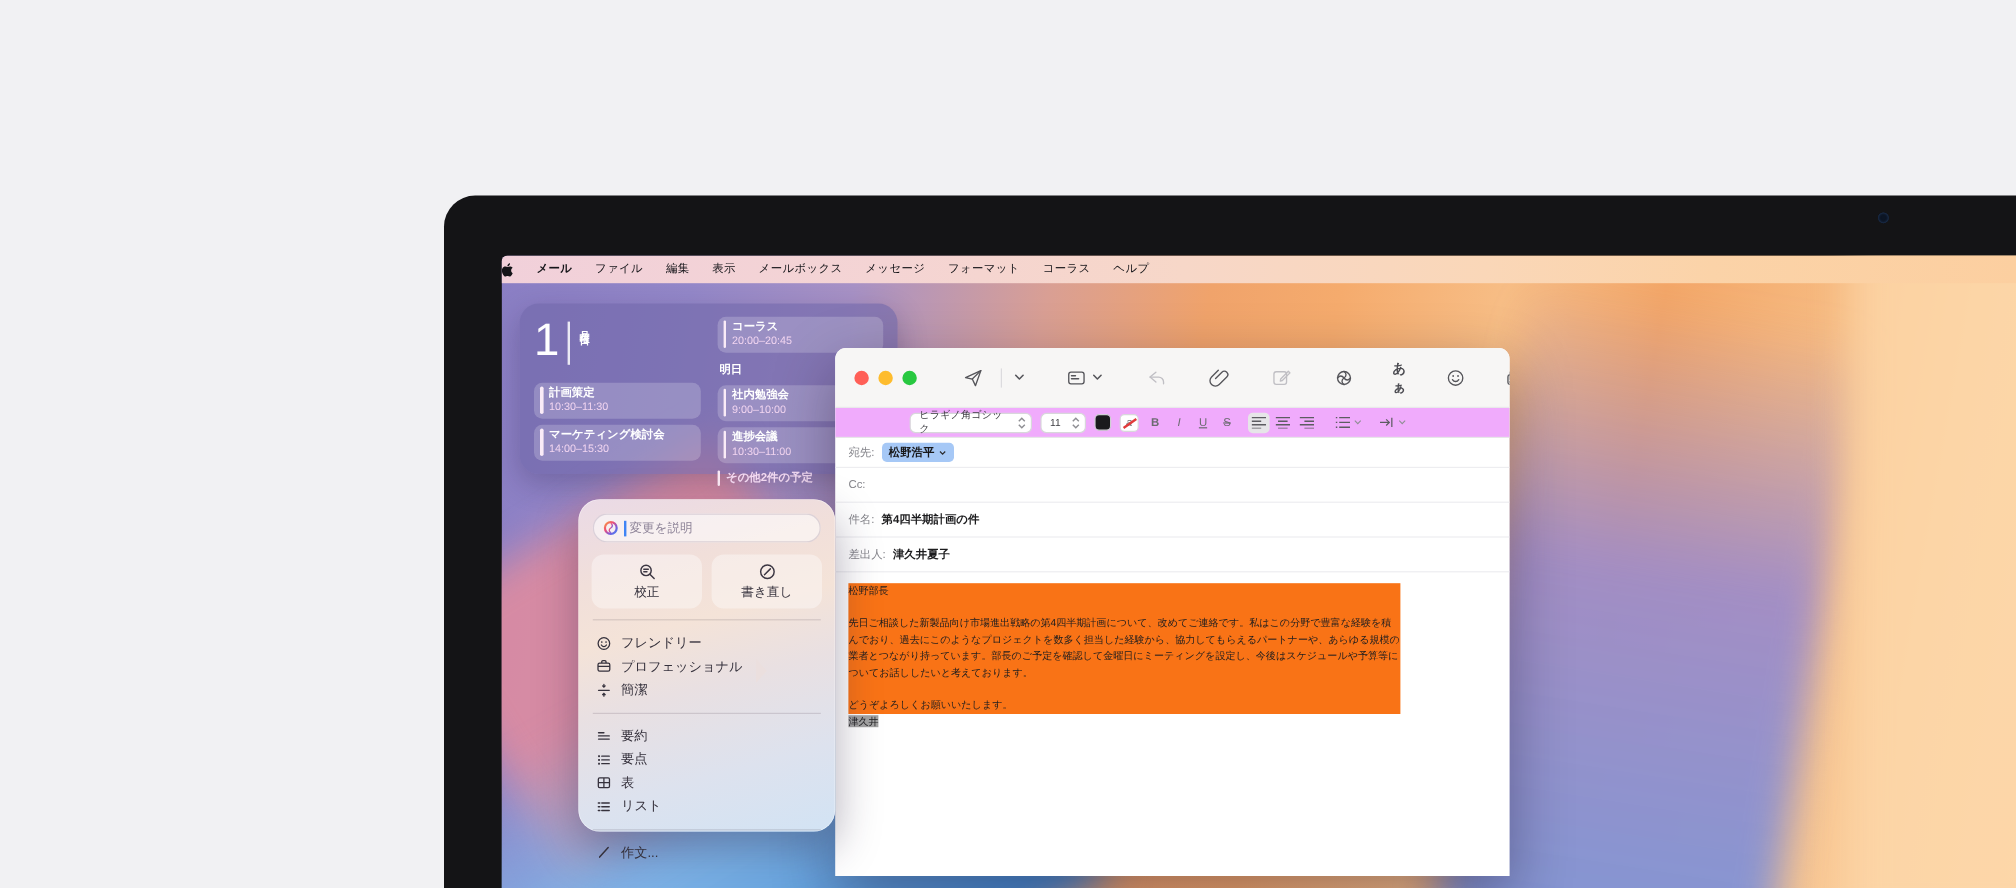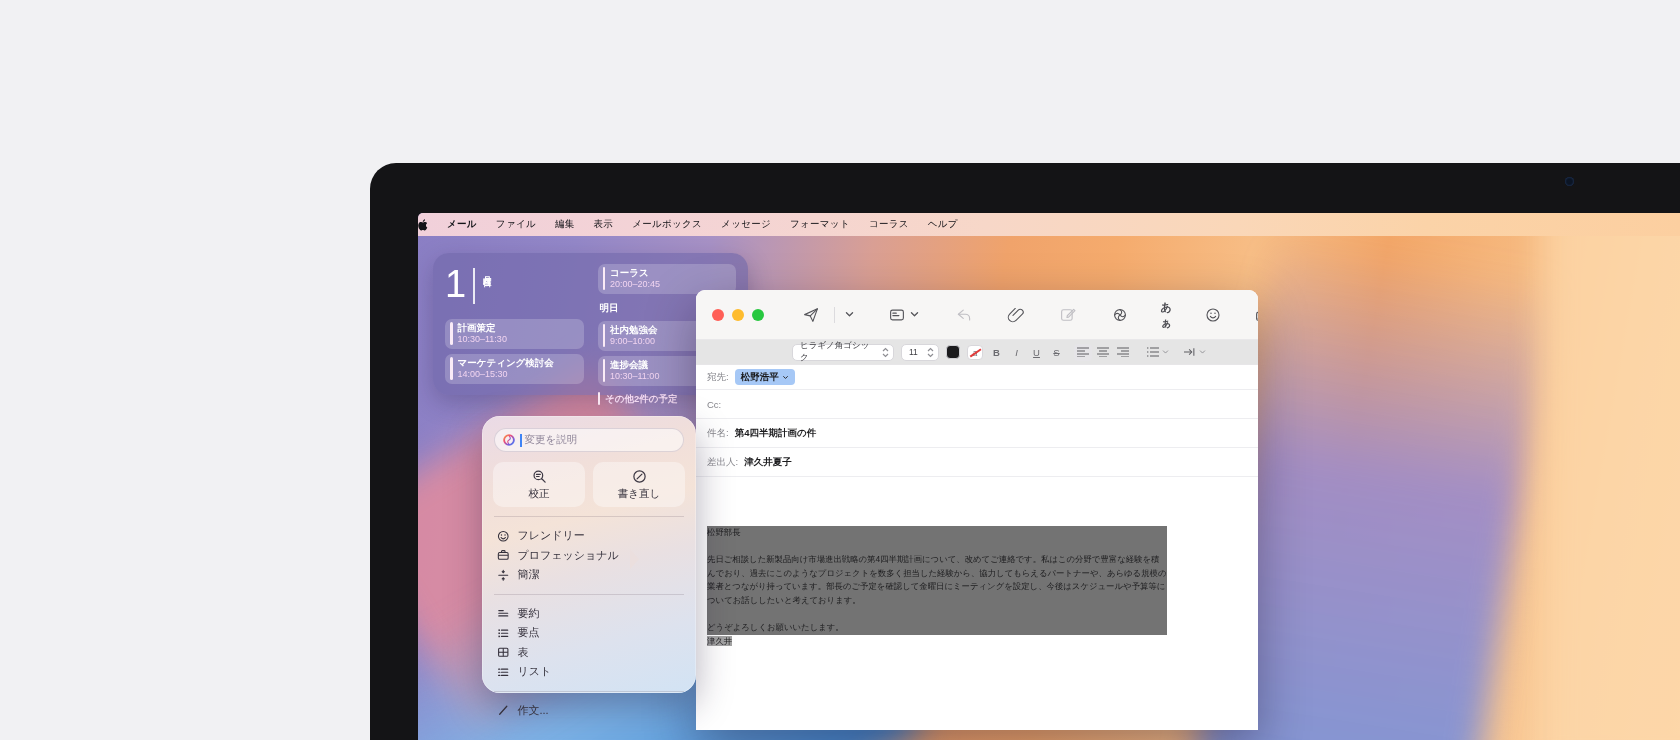--- a/index.html
+++ b/index.html
@@ -91,22 +91,22 @@
   .light { width:12px; height:12px; border-radius:50%; }
   .tb-icons { display:flex; align-items:center; gap:0; }
   .tbi { display:flex; align-items:center; justify-content:center; padding:0 12px; }
   .tbi svg { width:18px; height:18px; }
   .tbi .chev { width:9px; height:7px; margin-left:4px; }
   .tb-sep { width:1px; height:16px; background:#dcdbde; margin:0 2px; }
   .aa { font-size:11px; color:#4c4c52; font-weight:600; }
   .stroke { fill:none; stroke:#55555a; stroke-width:1.5; stroke-linecap:round; stroke-linejoin:round; }
   .stroke-dim { fill:none; stroke:#c0bfc4; stroke-width:1.5; stroke-linecap:round; stroke-linejoin:round; }
 
-  .fmtbar { height:25px; background:#e5e5e5; border-bottom:1px solid #e7e6e8;
-    display:flex; align-items:center; gap:7px; padding-left:96px; font-size:8.5px; color:#3c3c41; }
+  .fmtbar { height:25px; background:#f0abfc; border-bottom:1px solid #e7e6e8;
+    display:flex; align-items:center; gap:7px; padding-left:62px; font-size:8.5px; color:#3c3c41; }
   .fmt-select { height:17px; border:1px solid #d8d7db; border-radius:5px; background:#fff;
     display:flex; align-items:center; gap:6px; padding:0 4px 0 7px; }
   .fmt-stepper svg { width:7px; height:11px; display:block; }
   .swatch { width:14px; height:14px; border-radius:4px; background:#1a1a1c; border:1px solid #cfcfd3; }
   .red-a { position:relative; width:16px; height:15px; border:1px solid #d8d7db; border-radius:4px;
     background:#fff; font-size:9.5px; font-style:italic; color:#6d6d73;
     display:flex; align-items:center; justify-content:center; }
   .red-a::after { content:""; position:absolute; left:1px; top:6.5px; width:13px; height:1.6px;
     background:#e23b3b; transform:rotate(-35deg); }
   .fmt-letter { width:13px; text-align:center; color:#6b6b70; font-size:9.5px; }
@@ -124,21 +124,21 @@
 
   .fieldrow { display:flex; align-items:center; height:29px; border-bottom:1px solid #ededf0;
     padding-left:11px; font-size:9.5px; }
   .f-label { color:#85858b; margin-right:6px; }
   .f-value { font-weight:bold; color:#1c1c1e; }
   .chip { display:flex; align-items:center; gap:3px; background:#a6c8f6; border-radius:4px;
     padding:1.5px 6px; font-size:9.5px; font-weight:600; color:#18181a; }
   .chip svg { width:7px; height:5px; }
 
   .body { padding:9px 11px; font-size:8.4px; line-height:13.6px; color:#1d1d1f; }
-  .sel-block { background:#737373; width:460px; white-space:pre-line;margin-top:40px; }
+  .sel-block { background:#f97316; width:460px; white-space:pre-line; }
   .sig { background:#a3a3a3; }
 </style>
 </head>
 <body>
 
 <div class="bezel">
   <div class="camera"></div>
 </div>
 
 <div class="screen">

